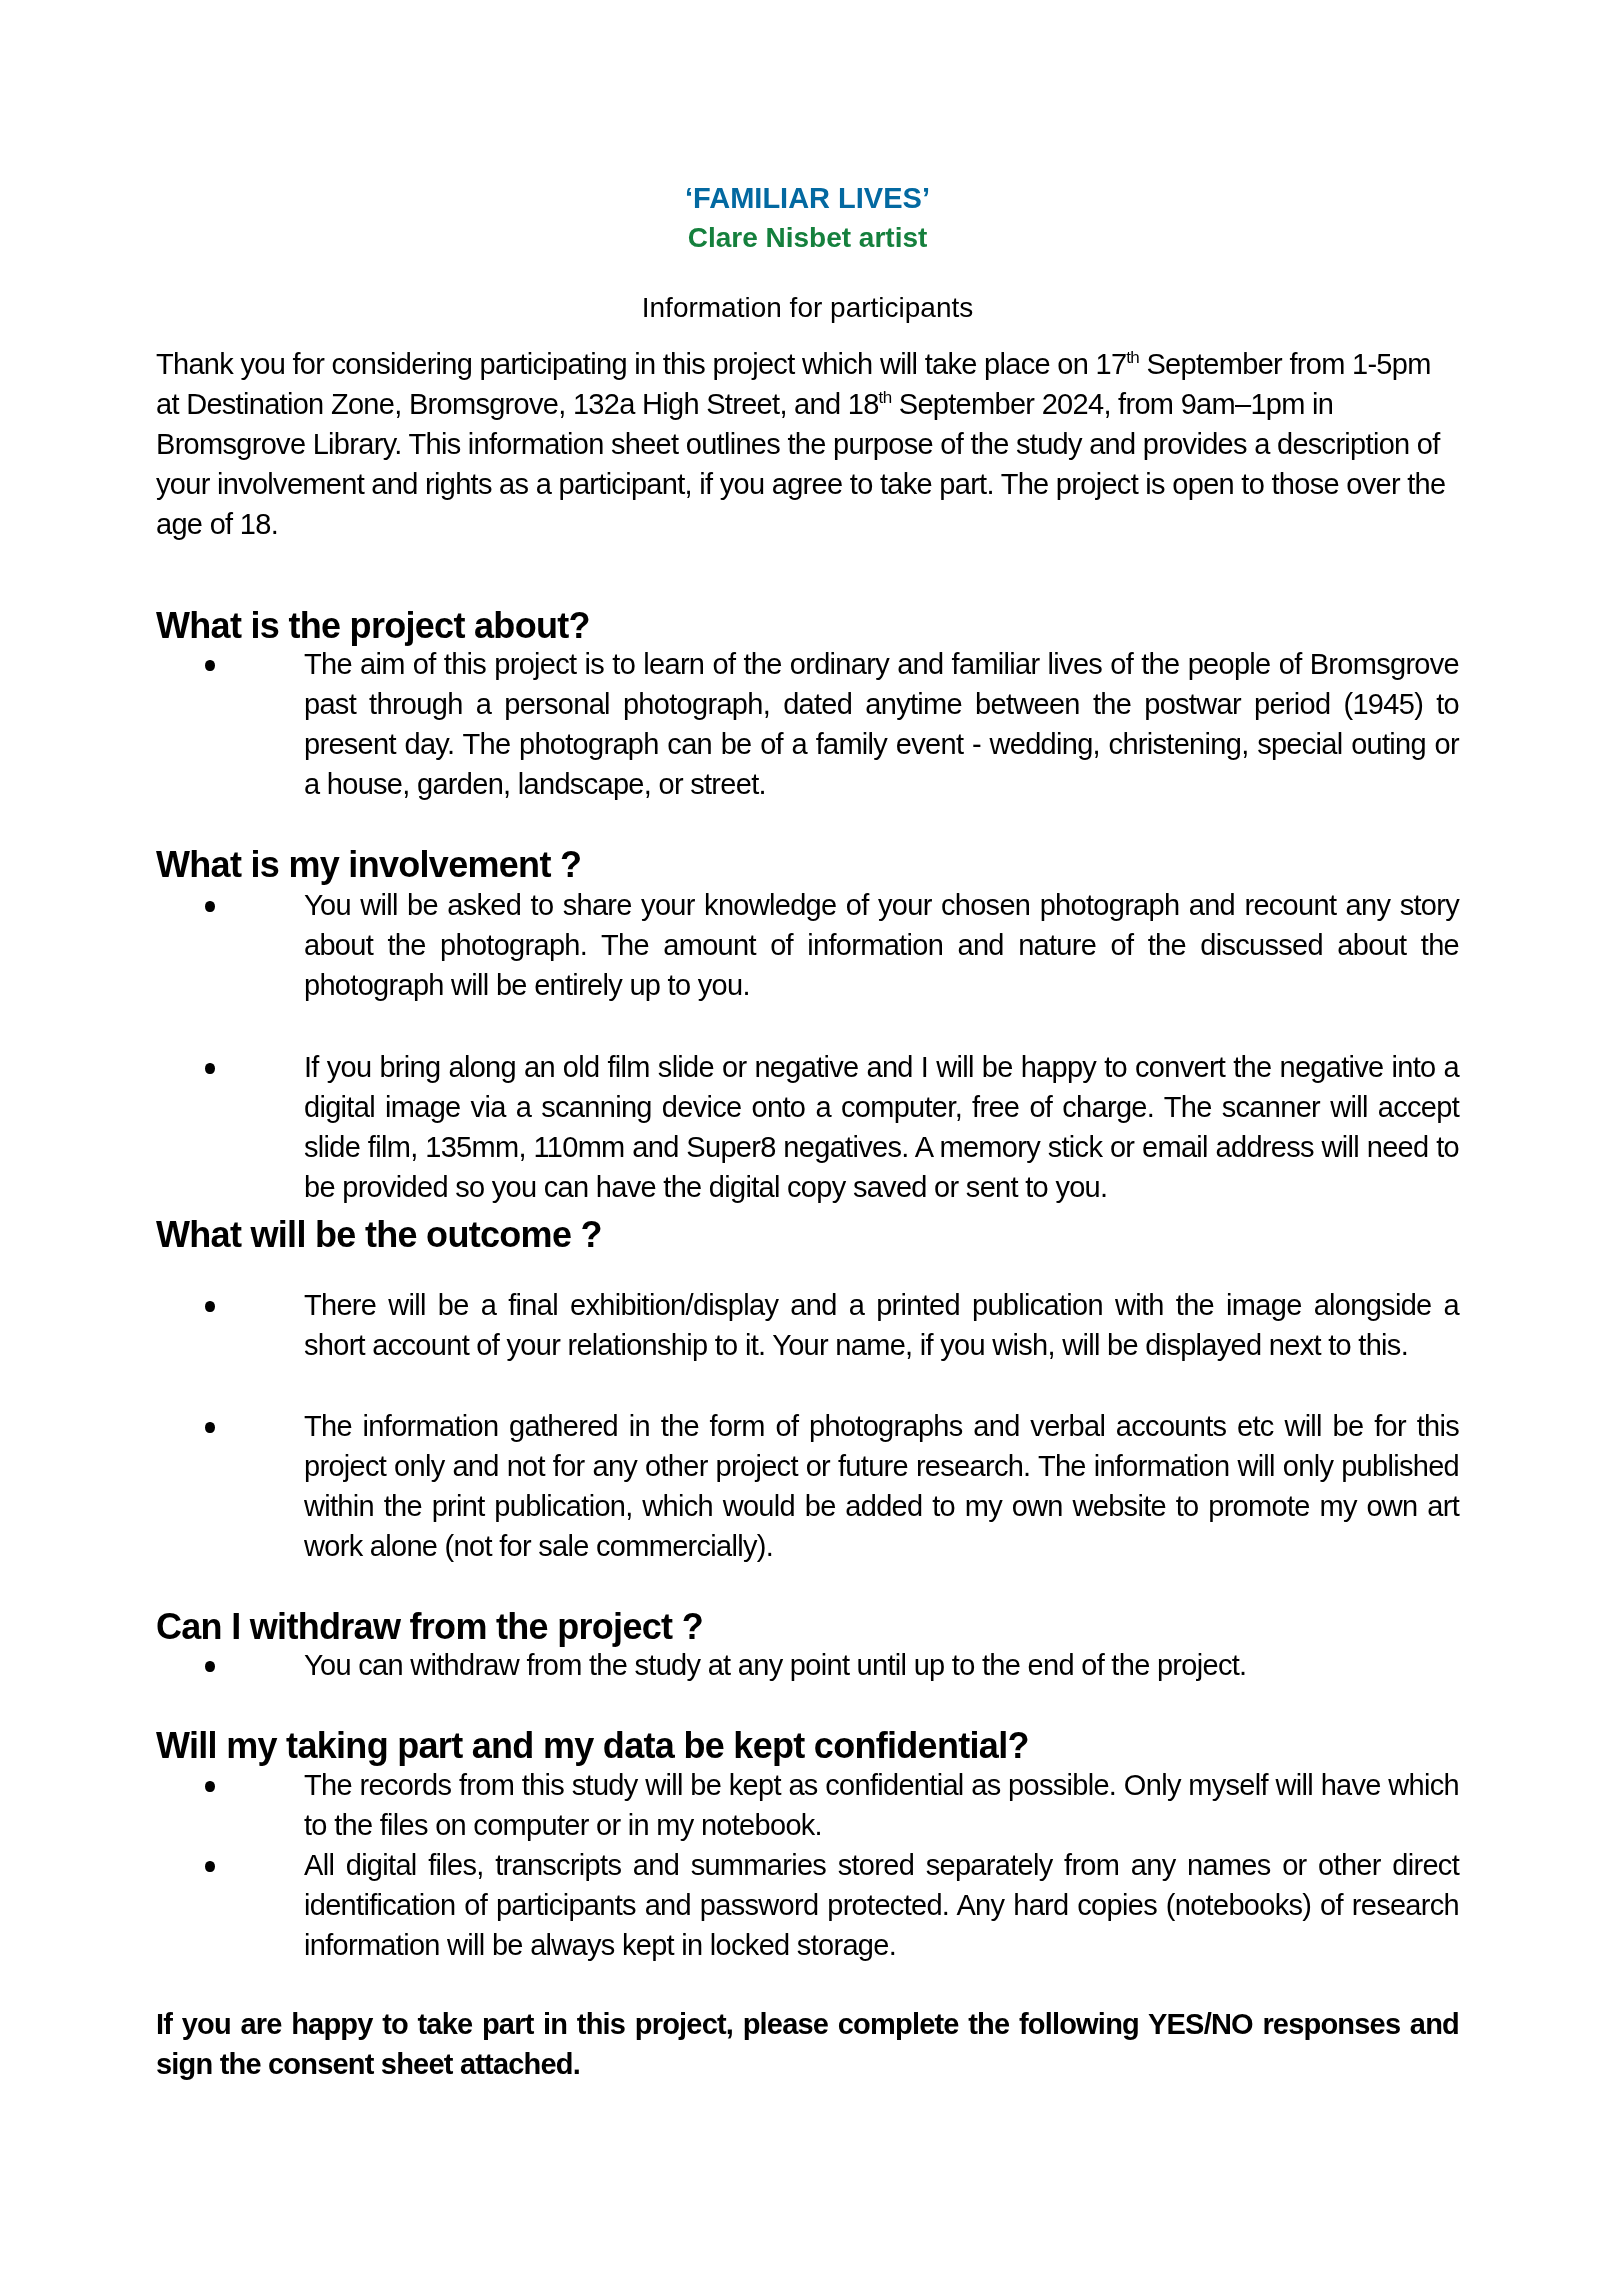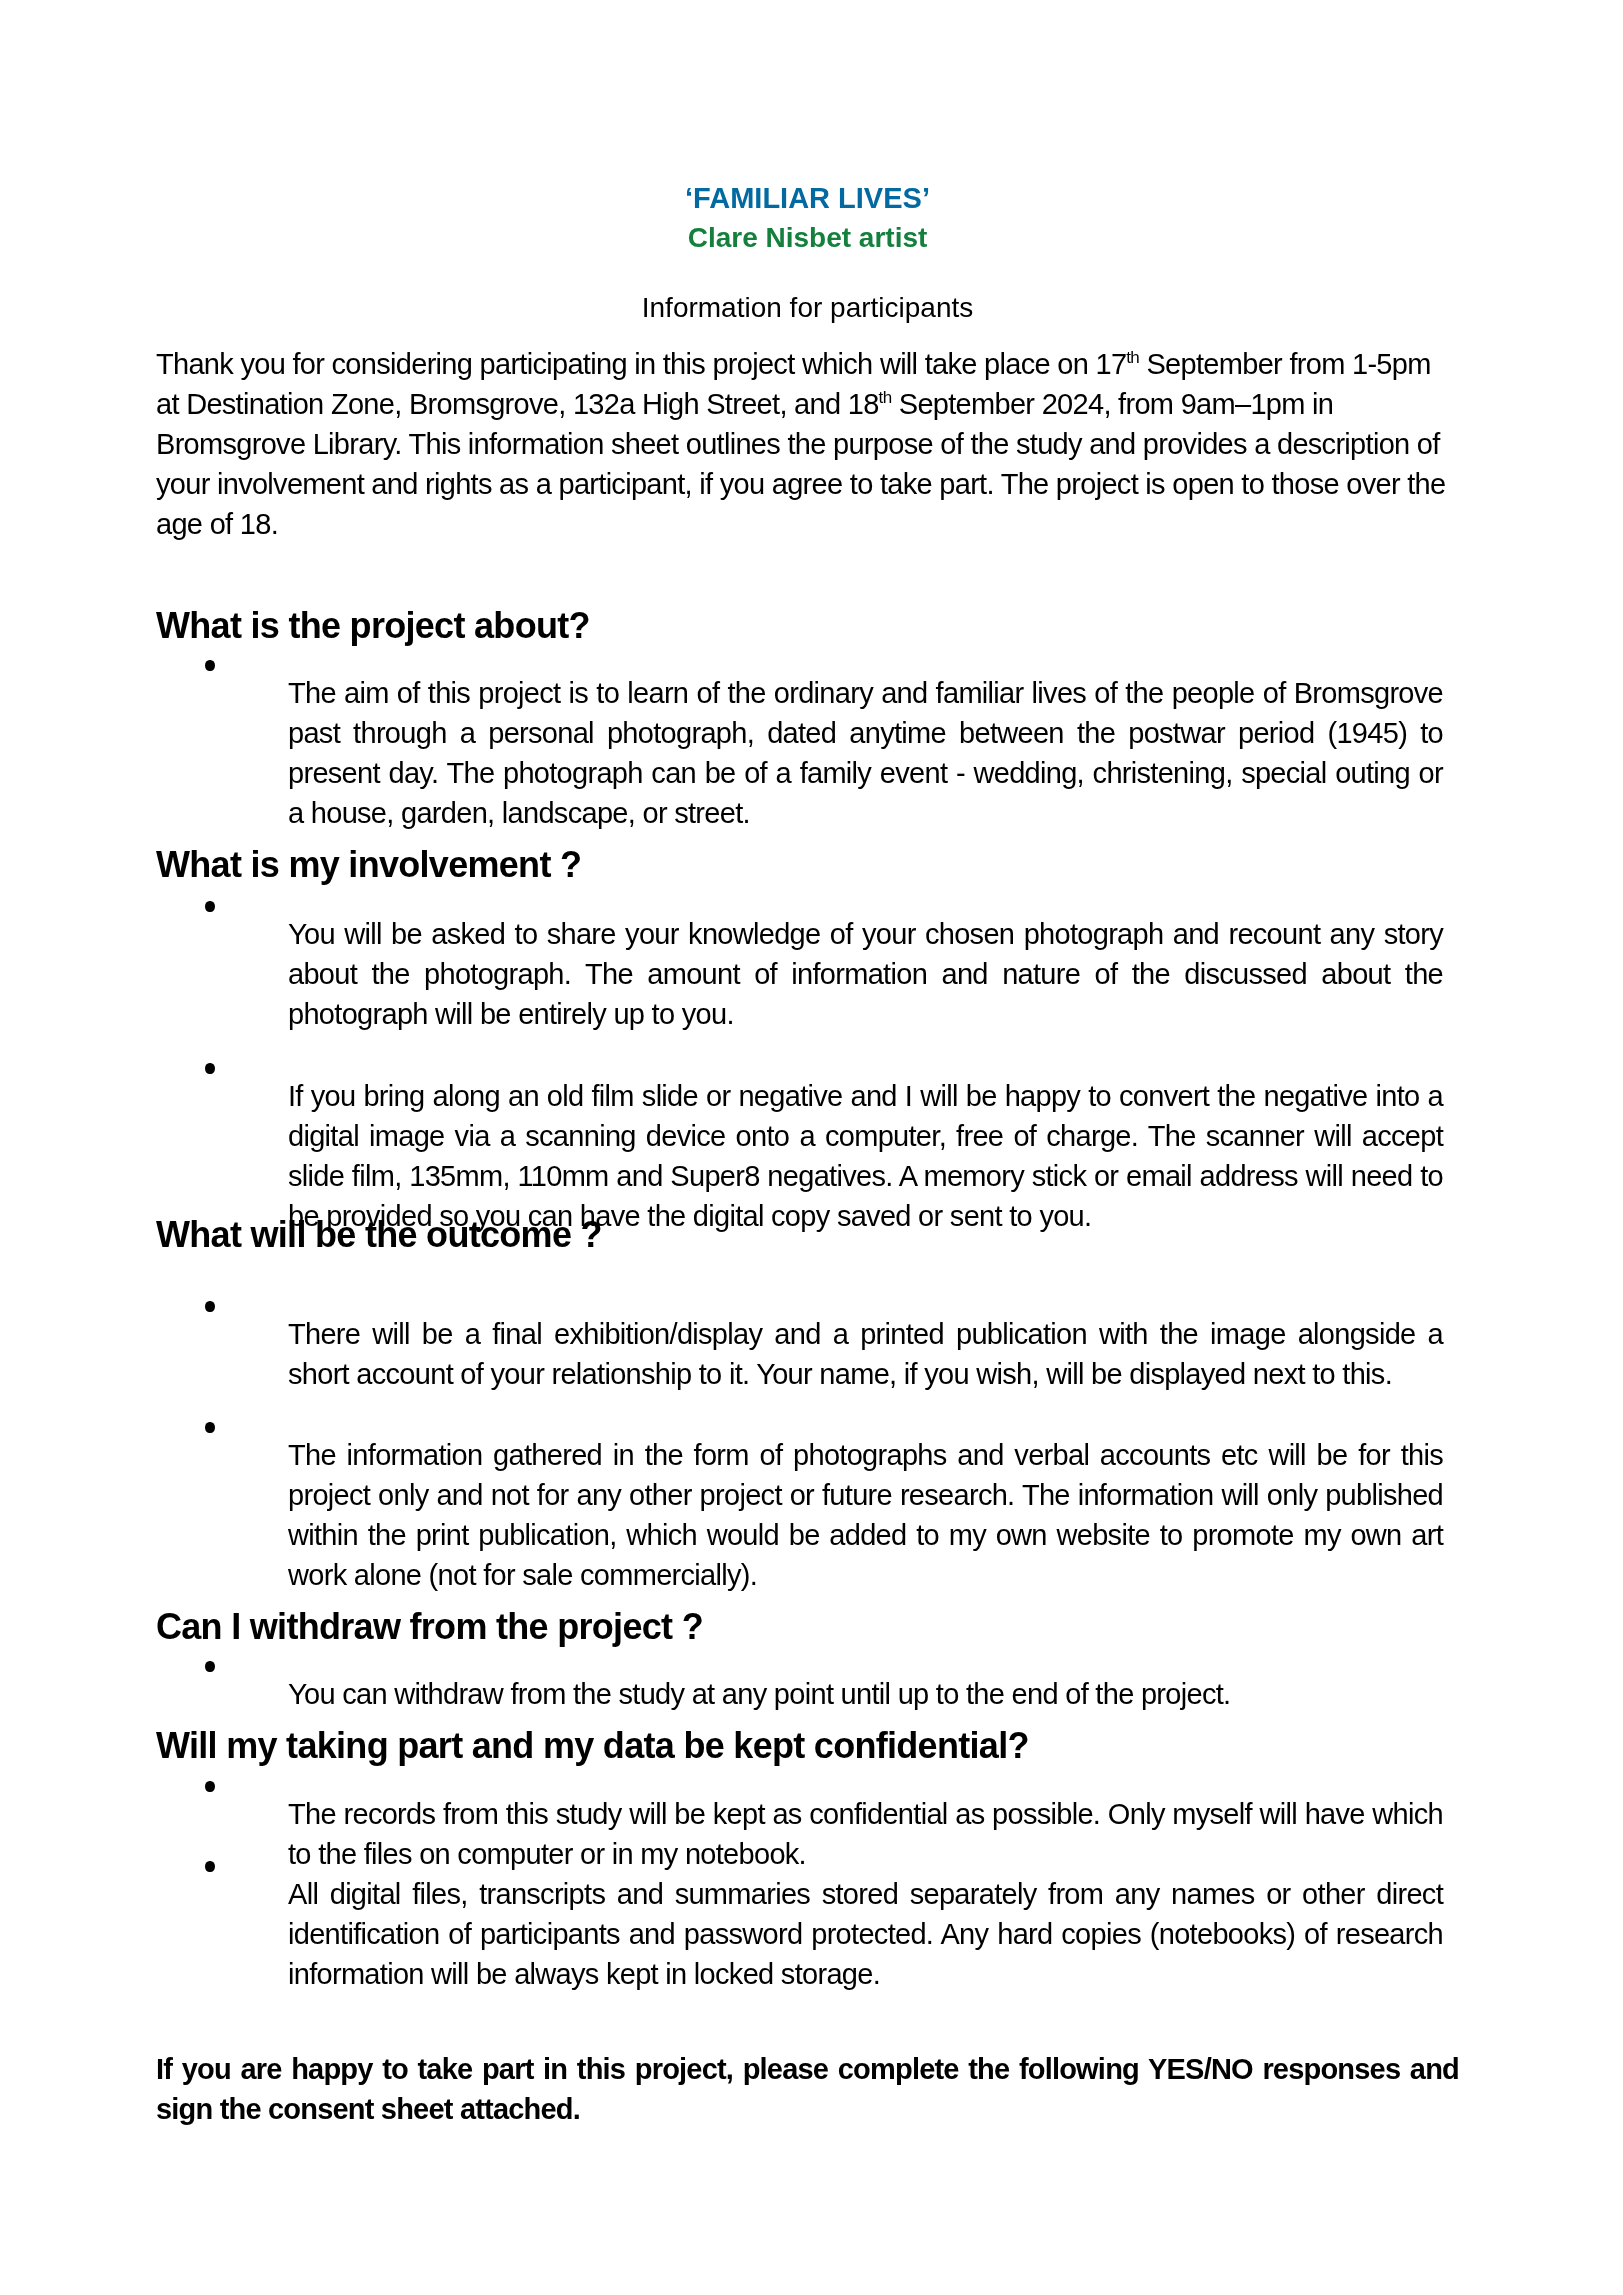--- a/index.html
+++ b/index.html
@@ -12,24 +12,24 @@
       font-weight: bold; font-size: 28px; }
     .heading-main { position: absolute; left: 0; width: 1303px; text-align: center;
       font-size: 28px; font-weight: normal; }
     .para { position: absolute; left: 0; width: 1303px; font-size: 29px; line-height: 40px;
       letter-spacing: -0.7px; word-spacing: 0px; }
     .para sup { font-size: 17px; line-height: 0; vertical-align: super; }
     .sec-h { position: absolute; left: 0; font-weight: bold; font-size: 36px; letter-spacing: -0.7px; }
     .bullet { position: absolute; left: 49px; width: 1254px; }
     .bullet .dot { position: absolute; left: 0; top: 15.7px; width: 9.8px; height: 11.8px; border-radius: 50%;
       background: #000; }
-    .bullet .txt { position: absolute; left: 83px; width: 1155px; font-size: 29px; line-height: 40px;
-      text-align: justify; letter-spacing: -0.7px; margin-top: 29px; }
+    .bullet .txt { position: absolute; left: 99px; width: 1155px; font-size: 29px; line-height: 40px;
+      text-align: justify; letter-spacing: -0.7px; }
     .closing { position: absolute; left: 0; width: 1303px; font-weight: bold; font-size: 29px;
-      line-height: 40px; text-align: justify; letter-spacing: -0.8px; margin-top: 45px; }
+      line-height: 40px; text-align: justify; letter-spacing: -0.8px; }
   </style>
 </head>
 <body>
 
 <div class="page">
 
   <div class="title" style="top:182px;">‘FAMILIAR LIVES’</div>
   <div class="subtitle" style="top:222px;">Clare Nisbet artist</div>
   <div class="heading-main" style="top:292px;">Information for participants</div>
 

